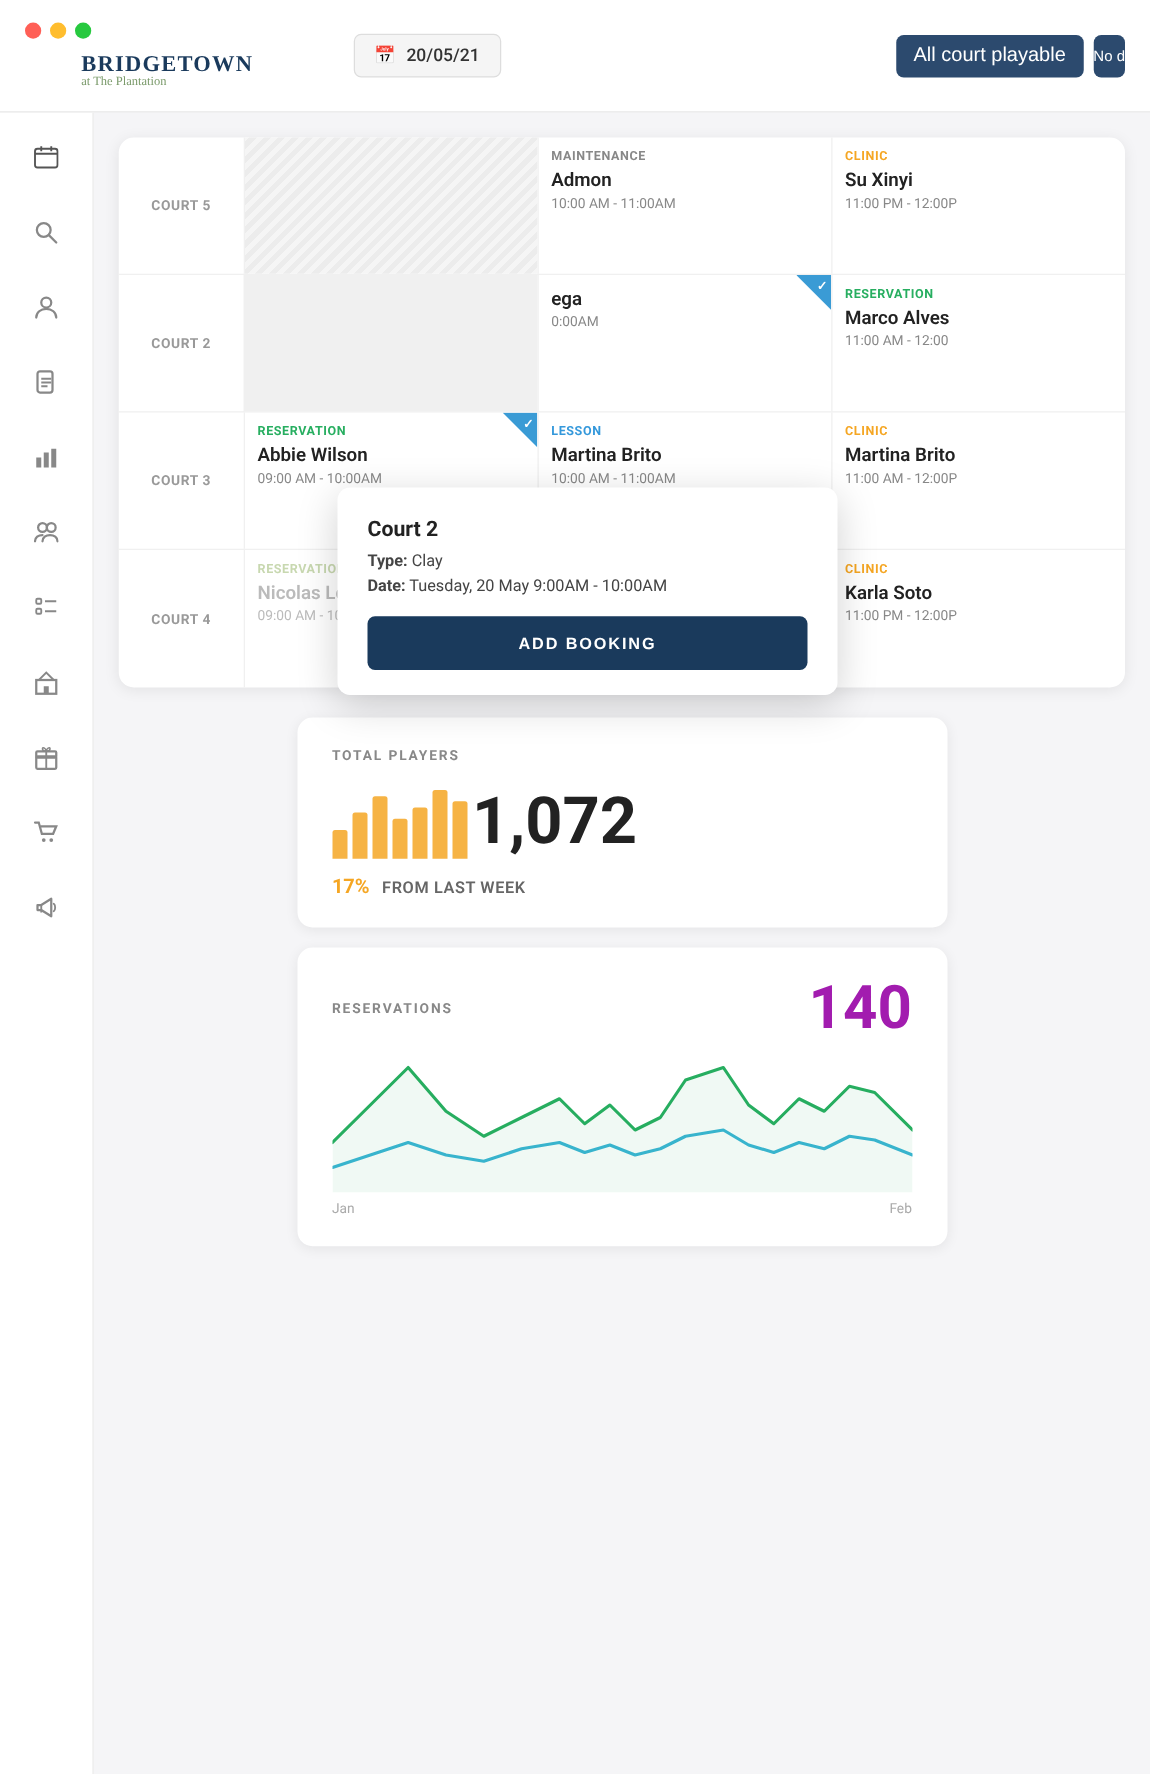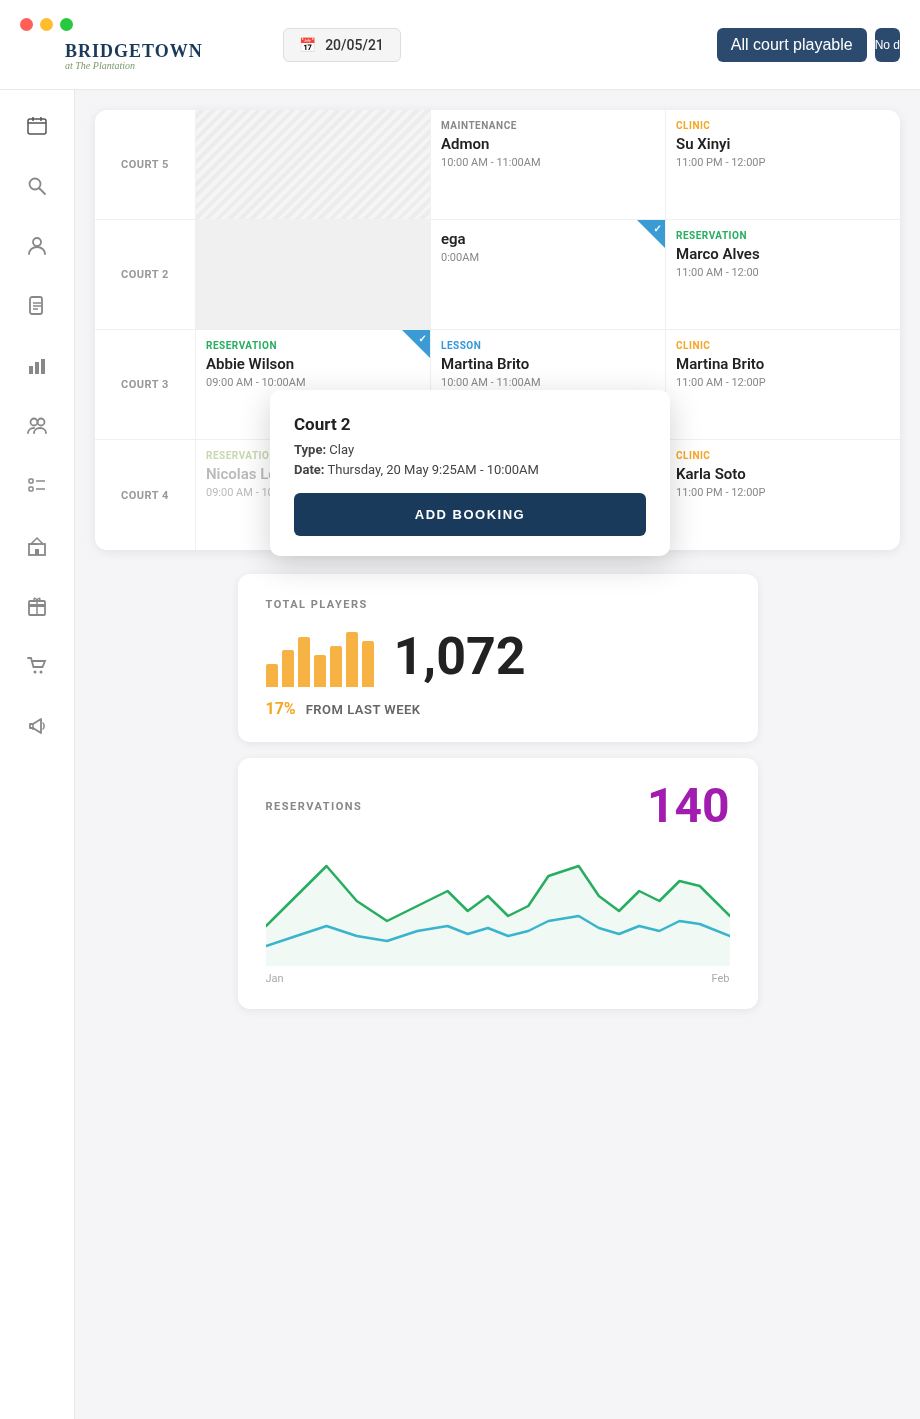--- a/index.html
+++ b/index.html
@@ -41,21 +41,20 @@
     .logo-text {
       font-size: 18px;
       font-weight: 700;
       color: #1a3a5c;
       font-family: Georgia, serif;
       letter-spacing: 1px;
     }
     .logo-sub {
       font-size: 10px;
       color: #7a9a6a;
-      font-style: italic;
       margin-top: -2px;
       font-family: Georgia, serif;
     }
 
     .date-picker {
       margin-left: 80px;
       display: flex;
       align-items: center;
       background: #f5f5f5;
       border: 1px solid #ddd;
@@ -289,21 +288,21 @@
       font-size: 11px;
       font-weight: 700;
       letter-spacing: 1.5px;
       color: #888;
       margin-bottom: 16px;
     }
 
     .stat-main {
       display: flex;
       align-items: center;
-      gap: 20px;
+      gap: 4px;
     }
 
     
     .bar-chart {
       display: flex;
       align-items: flex-end;
       gap: 4px;
       height: 60px;
     }
     .bar {
@@ -343,21 +342,21 @@
       padding: 24px 28px;
       box-shadow: 0 2px 10px rgba(0,0,0,0.07);
       max-width: 520px;
       margin: 0 auto;
       width: 100%;
     }
     .res-header {
       display: flex;
       justify-content: space-between;
       align-items: center;
-      margin-bottom: 16px;
+      margin-bottom: 4px;
     }
     .res-title {
       font-size: 11px;
       font-weight: 700;
       letter-spacing: 1.5px;
       color: #888;
     }
     .res-number {
       font-size: 48px;
       font-weight: 700;
@@ -581,21 +580,21 @@
       </div>
 
       <div class="booking-popup">
         <div class="popup-title">Court 2</div>
         <div class="popup-detail">
           <strong>Type:</strong>
           <span>Clay</span>
         </div>
         <div class="popup-detail">
           <strong>Date:</strong>
-          <span>Thursday, 20 May 9:25AM - 10:00AM</span>
+          <span>Tuesday, 20 May 9:00AM - 10:00AM</span>
         </div>
         <button class="popup-add-btn">ADD BOOKING</button>
       </div>
 
     </div>
 
     <div class="stats-section">
 
       <div class="stat-card">
         <div class="stat-label">TOTAL PLAYERS</div>

